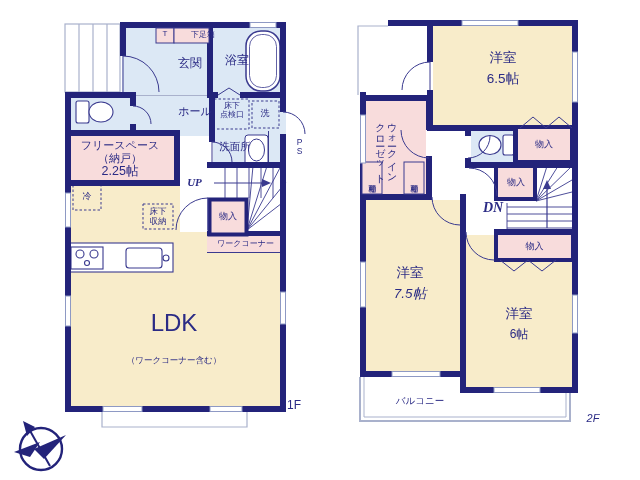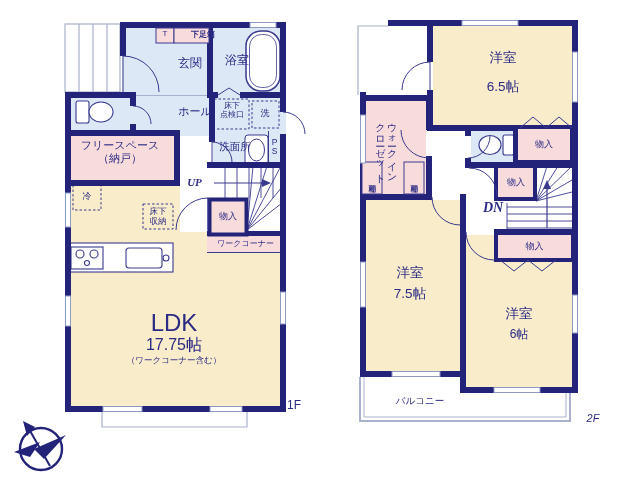--- a/index.html
+++ b/index.html
@@ -4,21 +4,21 @@
 <style>
   html,body{margin:0;padding:0;background:#fff;}
   #stage{position:relative;width:640px;height:480px;background:#ffffff;overflow:hidden;
          font-family:"Liberation Sans","DejaVu Sans",sans-serif;}
   #plan-svg{position:absolute;left:0;top:0;}
   .lbl{position:absolute;color:#2b2b85;text-align:center;line-height:1.18;
        white-space:pre-line;letter-spacing:0;}
   .serif-i{font-family:"Liberation Serif","DejaVu Serif",serif;font-style:italic;font-weight:bold;}
   .vert{writing-mode:vertical-rl;}
   .wm{color:rgba(255,255,255,0.88);font-weight:bold;text-shadow:0 0 1px rgba(255,255,255,0.4);}
-  .ba{word-break:break-all;line-height:1.02;}
+  .ba{word-break:break-all;line-height:1.02;padding-left:25px;}
 </style>
 </head>
 <body>
 
 <div id="stage">
 
 <svg id="plan-svg" width="640" height="480" viewBox="0 0 640 480">
 
   <g>
 
@@ -254,53 +254,53 @@
   <g>
     <circle cx="41" cy="449" r="21" fill="none" stroke="#23237a" stroke-width="2.4"></circle>
     <line x1="50" y1="466" x2="29" y2="429" stroke="#23237a" stroke-width="2"></line>
     <polygon points="23,421 35,427 27,436" fill="#23237a"></polygon>
     <polygon points="14,452 40,442 30,457" fill="#23237a"></polygon>
     <polygon points="34,449 66,435 44,459" fill="#23237a"></polygon>
   </g>
 </svg>
 
 <div class="lbl" style="left:156px;top:29px;width:18px;font-size:8px;">T</div>
-<div class="lbl" style="left:174px;top:30px;width:58px;font-size:8px;font-weight:bold;">下足箱</div>
+<div class="lbl" style="left:174px;top:30px;width:58px;font-size:8px;">下足箱</div>
 <div class="lbl" style="left:166px;top:56px;width:48px;font-size:12px;">玄関</div>
 <div class="lbl" style="left:214px;top:53px;width:46px;font-size:12px;">浴室</div>
 <div class="lbl" style="left:172px;top:105px;width:46px;font-size:11px;text-align:center;">ホール</div>
 <div class="lbl" style="left:215px;top:101px;width:34px;font-size:8px;">床下
 点検口</div>
 <div class="lbl" style="left:255px;top:108px;width:20px;font-size:9px;">洗</div>
 <div class="lbl" style="left:211px;top:140px;width:48px;font-size:10.5px;">洗面所</div>
 <div class="lbl ba" style="left:269px;top:138px;width:11px;font-size:8.5px;">PS</div>
 <div class="lbl" style="left:70px;top:139px;width:100px;font-size:11px;">フリースペース
 （納戸）</div>
+<div class="lbl" style="left:70px;top:164px;width:100px;font-size:12.5px;">2.25帖</div>
 <div class="lbl" style="left:78px;top:191px;width:18px;font-size:9px;">冷</div>
 <div class="lbl serif-i" style="left:181px;top:176px;width:27px;font-size:11px;">UP</div>
 <div class="lbl" style="left:210px;top:211px;width:36px;font-size:9px;">物入</div>
 <div class="lbl" style="left:208px;top:239px;width:75px;font-size:8px;">ワークコーナー</div>
 <div class="lbl" style="left:144px;top:206px;width:28px;font-size:8.5px;">床下
 収納</div>
 <div class="lbl" style="left:119px;top:309px;width:110px;font-size:24px;">LDK</div>
-<div class="lbl" style="left:119px;top:336px;width:110px;font-size:16px;">17.75帖</div>
 <div class="lbl" style="left:107px;top:355px;width:134px;font-size:8.5px;">（ワークコーナー含む）</div>
 <div class="lbl" style="left:287px;top:398px;width:26px;font-size:12px;text-align:left;">1F</div>
 
 <div class="lbl" style="left:477px;top:50px;width:52px;font-size:13.5px;">洋室</div>
-<div class="lbl" style="left:477px;top:79px;width:52px;font-size:13.5px;">6.5帖</div>
+<div class="lbl" style="left:477px;top:71px;width:52px;font-size:13.5px;">6.5帖</div>
 <div class="lbl vert" style="left:374px;top:104px;height:88px;font-size:10px;letter-spacing:1px;">ウォークイン
 クローゼット</div>
 <div class="lbl vert" style="left:367px;top:165px;height:28px;font-size:7.5px;">可動棚</div>
 <div class="lbl vert" style="left:409px;top:165px;height:28px;font-size:7.5px;">可動棚</div>
 <div class="lbl" style="left:516px;top:139px;width:56px;font-size:9px;">物入</div>
 <div class="lbl" style="left:497px;top:177px;width:38px;font-size:9px;">物入</div>
 <div class="lbl serif-i" style="left:479px;top:200px;width:28px;font-size:14px;">DN</div>
 <div class="lbl" style="left:496px;top:241px;width:77px;font-size:9px;">物入</div>
 <div class="lbl" style="left:378px;top:265px;width:64px;font-size:13.5px;">洋室</div>
-<div class="lbl" style="left:378px;top:286px;width:64px;font-size:13.5px;">7.5帖</div>
+<div class="lbl" style="left:378px;top:286px;width:64px;font-size:13.5px;font-style:italic;">7.5帖</div>
 <div class="lbl" style="left:487px;top:306px;width:64px;font-size:13.5px;">洋室</div>
 <div class="lbl" style="left:487px;top:327px;width:64px;font-size:12px;">6帖</div>
 <div class="lbl" style="left:388px;top:395px;width:64px;font-size:9.5px;">バルコニー</div>
 <div class="lbl" style="left:580px;top:412px;width:26px;font-size:11px;text-align:center;font-style:italic;">2F</div>
 
 
 </div>
 
 </body></html>

